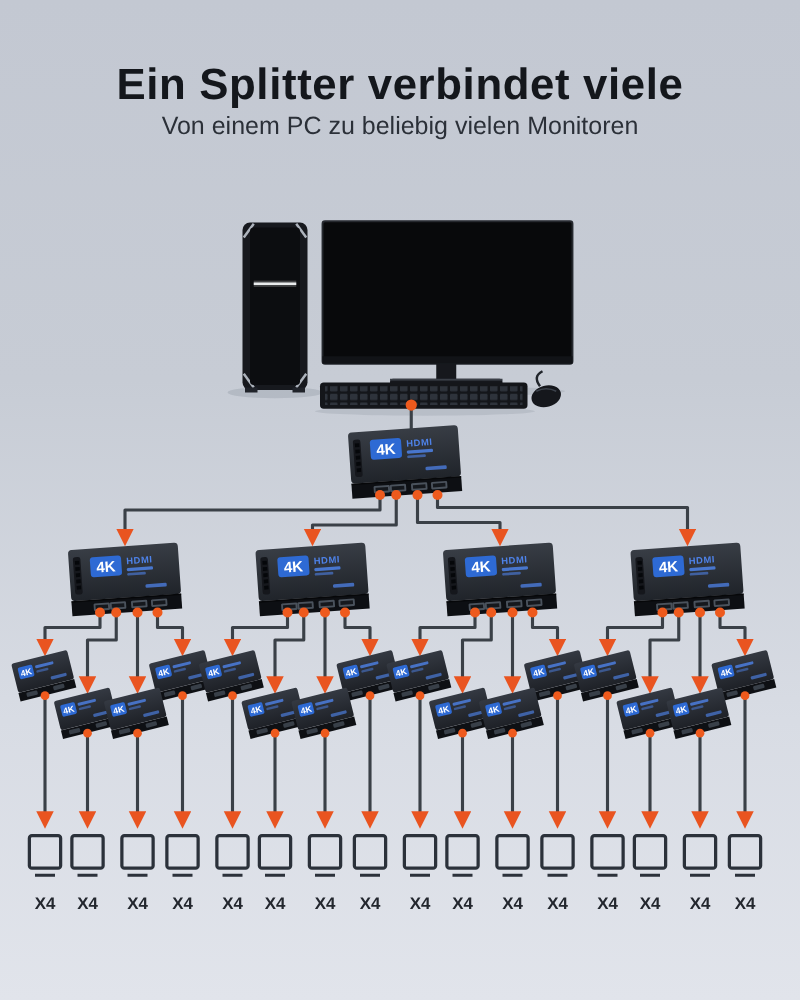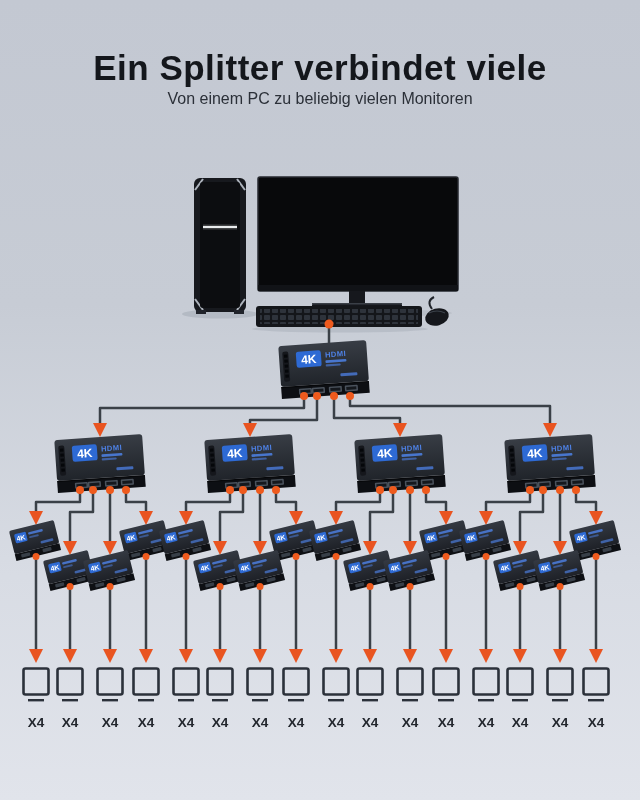--- a/index.html
+++ b/index.html
@@ -7,21 +7,21 @@
     position:relative;width:640px;height:800px;overflow:hidden;
     background:linear-gradient(180deg,#c3c8d2 0%,#c7ccd5 38%,#d8dce4 72%,#e1e4eb 100%);
     font-family:"Liberation Sans",sans-serif;
   }
   .title{
     position:absolute;top:48px;left:0;width:100%;text-align:center;
     font-size:35px;font-weight:bold;color:#14171c;letter-spacing:.5px;
   }
   .subtitle{
     position:absolute;top:90px;left:0;width:100%;text-align:center;
-    font-size:16px;font-weight:400;color:#2b3038;
+    font-size:20px;font-weight:400;color:#2b3038;
   }
   svg.diagram{position:absolute;left:0;top:0;}
   .wire{fill:none;stroke:#3a4047;stroke-width:2.5;stroke-linejoin:round;}
   .dot{fill:#ee5a1d;}
   .x4{font-size:13.5px;font-weight:bold;fill:#23272e;text-anchor:middle;
       font-family:"Liberation Sans",sans-serif;}
   .badge-txt{font-weight:bold;fill:#ffffff;text-anchor:middle;
       font-family:"Liberation Sans",sans-serif;}
   .brand-txt{font-weight:bold;fill:#4e82e8;font-family:"Liberation Sans",sans-serif;letter-spacing:.5px;}
 </style>

